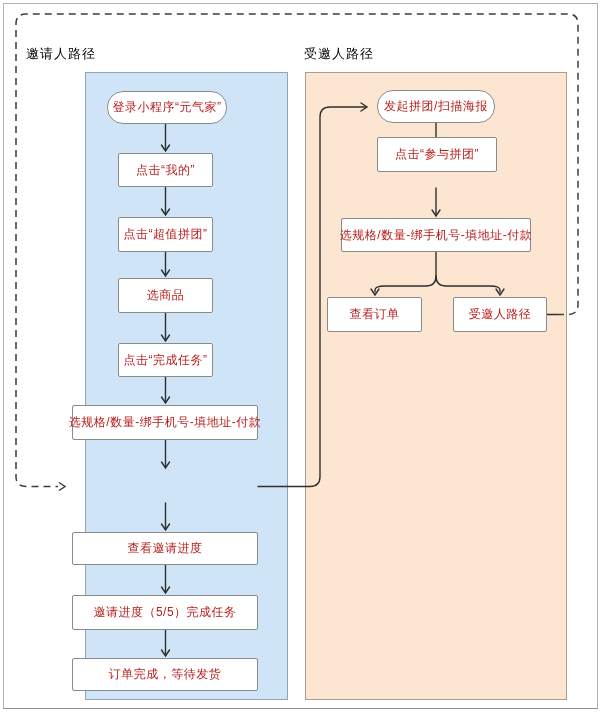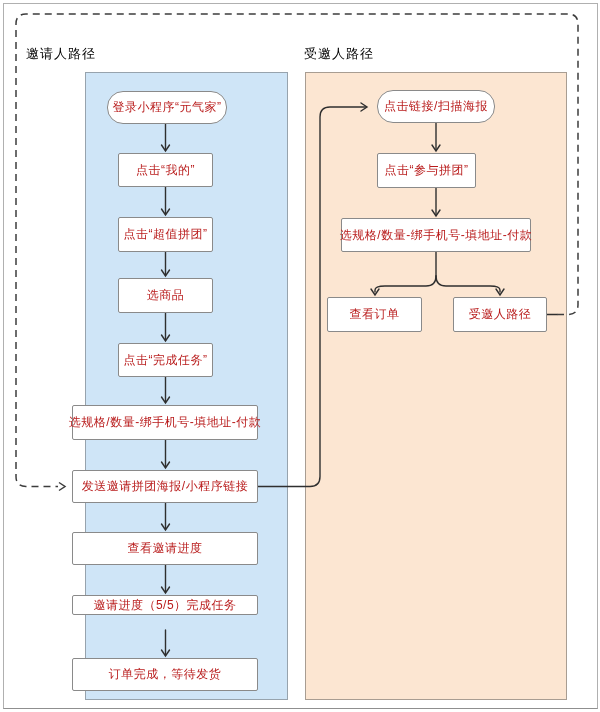--- a/index.html
+++ b/index.html
@@ -106,23 +106,22 @@
       <path d="M59 482.5 L65 486.5 L59 490.5"></path>
     </g>
   </svg>
 
   <div class="node stadium" style="left:107px;top:91px;width:120px;height:33px;">登录小程序“元气家”</div>
   <div class="node" style="left:118px;top:217px;width:95px;height:35px;">点击“超值拼团”</div>
   <div class="node" style="left:118px;top:153px;width:95px;height:34px;">点击“我的”</div>
   <div class="node" style="left:118px;top:278px;width:95px;height:35px;">选商品</div>
   <div class="node" style="left:118px;top:343px;width:95px;height:34px;">点击“完成任务”</div>
   <div class="node" style="left:72px;top:405px;width:186px;height:35px;">选规格/数量-绑手机号-填地址-付款</div>
-  <div class="node" style="left:72px;top:470px;width:186px;height:33px;">发送邀请拼团海报/小程序链接</div>
   <div class="node" style="left:72px;top:532px;width:186px;height:33px;">查看邀请进度</div>
-  <div class="node" style="left:72px;top:595px;width:186px;height:20px;">邀请进度（5/5）完成任务</div>
+  <div class="node" style="left:72px;top:595px;width:186px;height:35px;">邀请进度（5/5）完成任务</div>
   <div class="node" style="left:72px;top:658px;width:186px;height:33px;">订单完成，等待发货</div>
 
-  <div class="node stadium" style="left:377px;top:90px;width:118px;height:33px;">点击链接/扫描海报</div>
-  <div class="node" style="left:377px;top:153px;width:99px;height:35px;">点击“参与拼团”</div>
+  <div class="node stadium" style="left:377px;top:90px;width:118px;height:33px;">发起拼团/扫描海报</div>
+  <div class="node" style="left:377px;top:137px;width:120px;height:35px;">点击“参与拼团”</div>
   <div class="node" style="left:341px;top:218px;width:190px;height:34px;">选规格/数量-绑手机号-填地址-付款</div>
   <div class="node" style="left:327px;top:297px;width:95px;height:35px;">查看订单</div>
   <div class="node" style="left:453px;top:297px;width:94px;height:35px;">受邀人路径</div>
 </div>
 
 </body></html>

